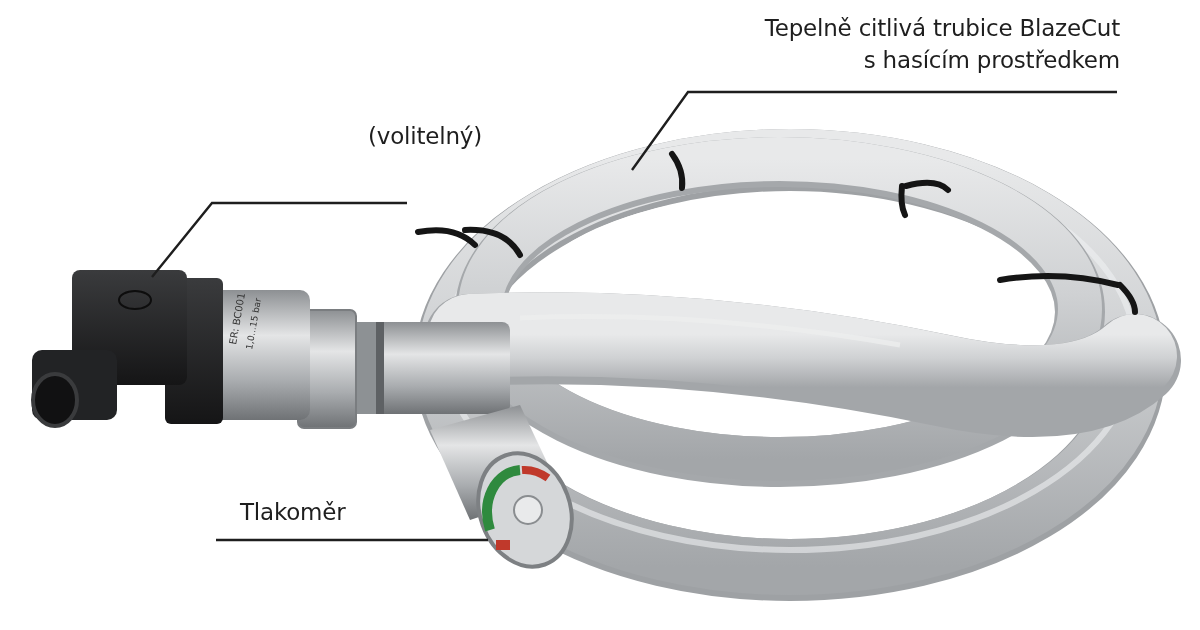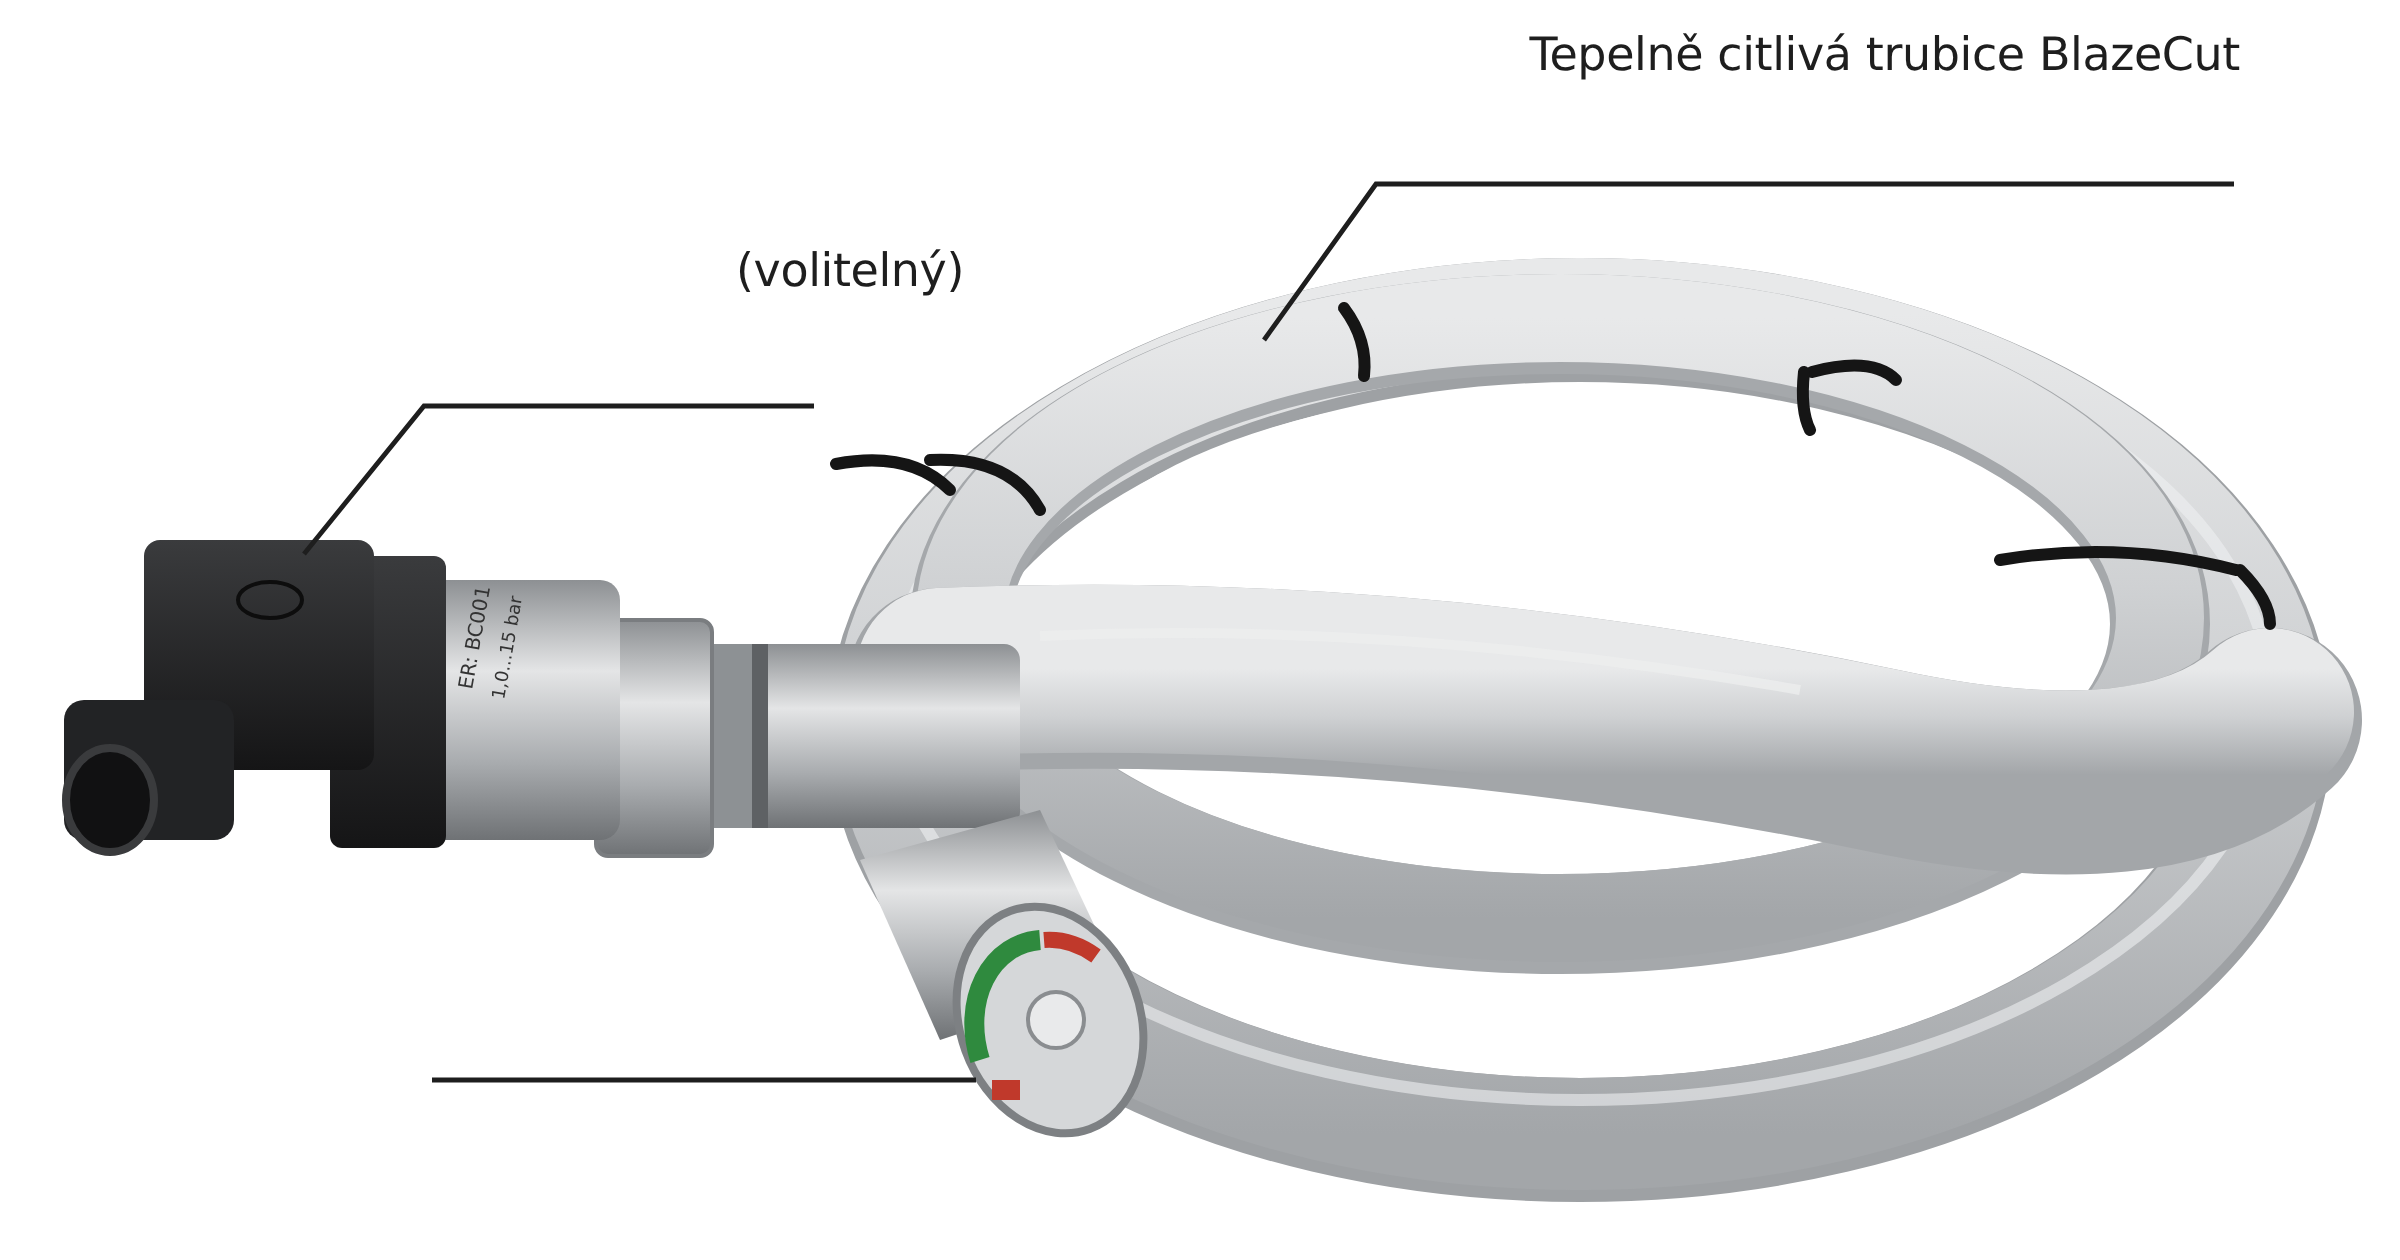--- a/index.html
+++ b/index.html
@@ -89,20 +89,24 @@
 
     <g stroke="#1e1e1e" stroke-width="2.4" fill="none">
       <polyline points="632,170 688,92 1117,92"></polyline>
       <polyline points="152,277 212,203 407,203"></polyline>
       <polyline points="216,540 488,540"></polyline>
     </g>
   </svg>
 
   <div class="label" style="right:80px; top:12px;">
     <span>Tepelně citlivá trubice BlazeCut</span>
+    <span>s hasícím prostředkem</span>
   </div>
 
   <div class="label" style="right:718px; top:120px;">
     <span>(volitelný)</span>
   </div>
 
+  <div class="label" style="left:240px; top:496px; text-align:left;">
+    <span>Tlakoměr</span>
+  </div>
 
 </div>
 
 </body></html>

